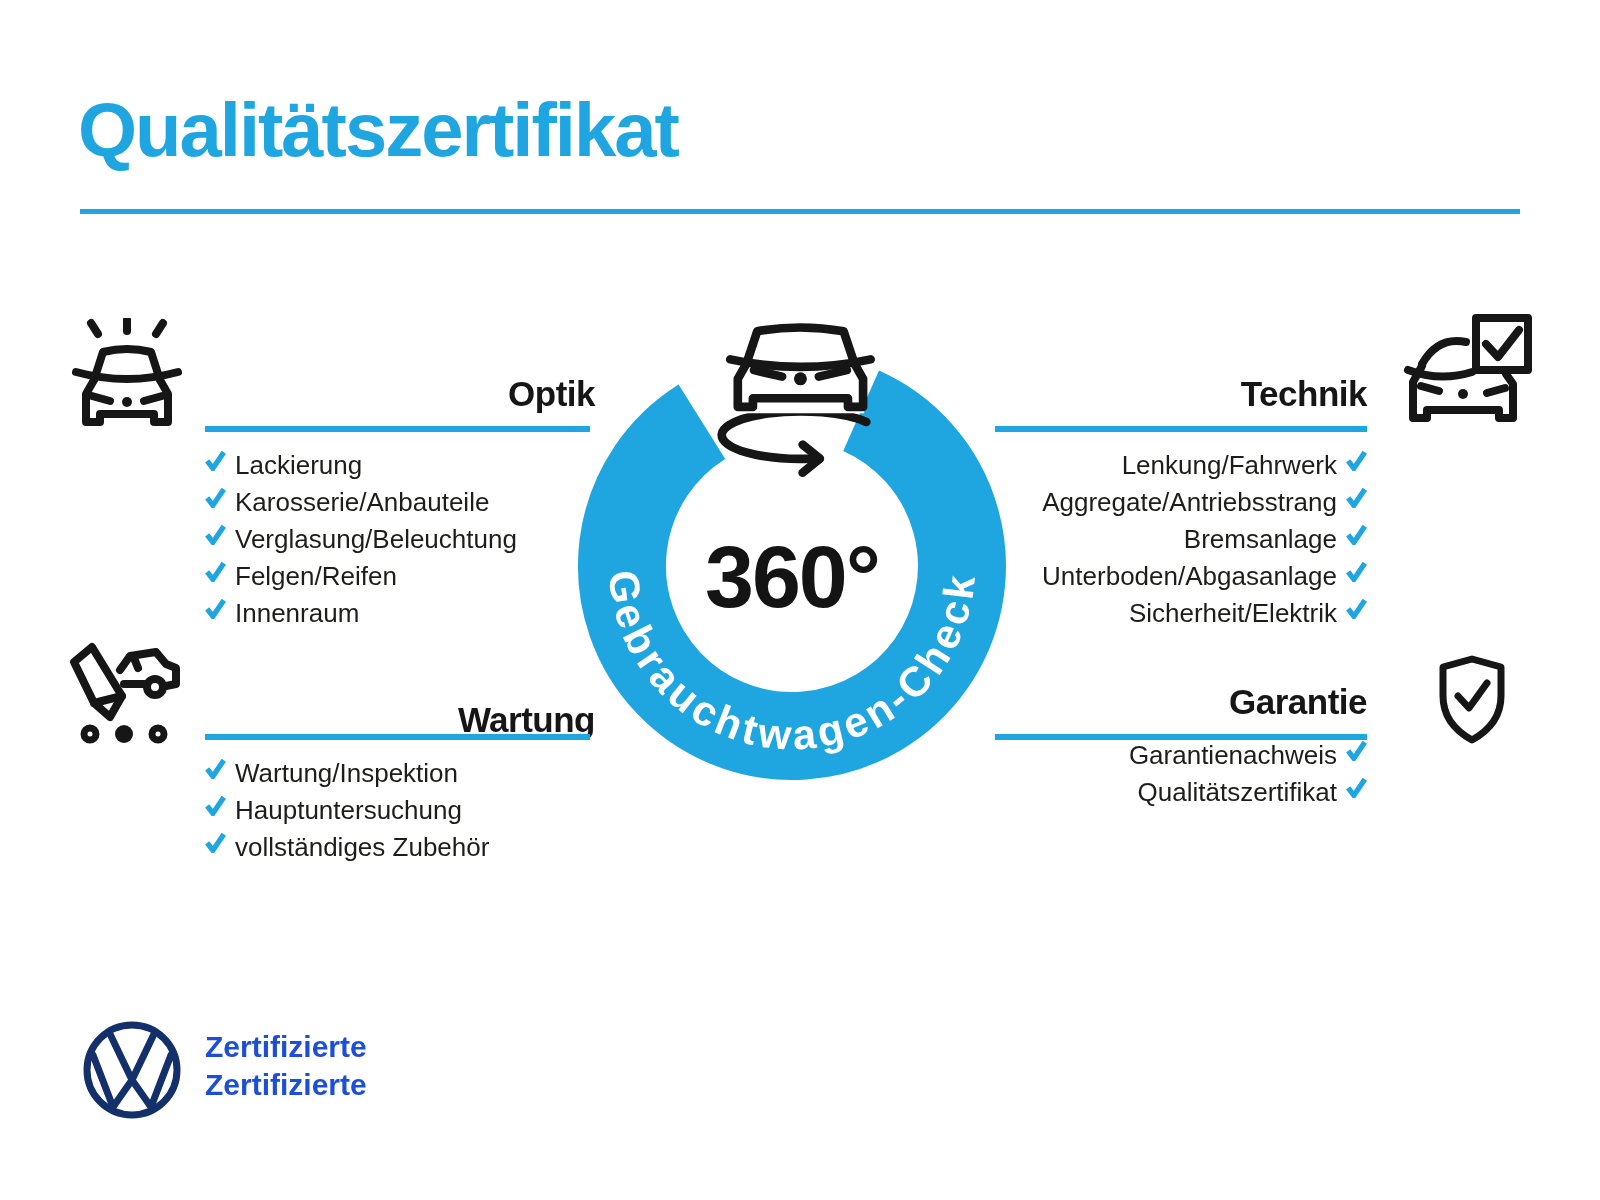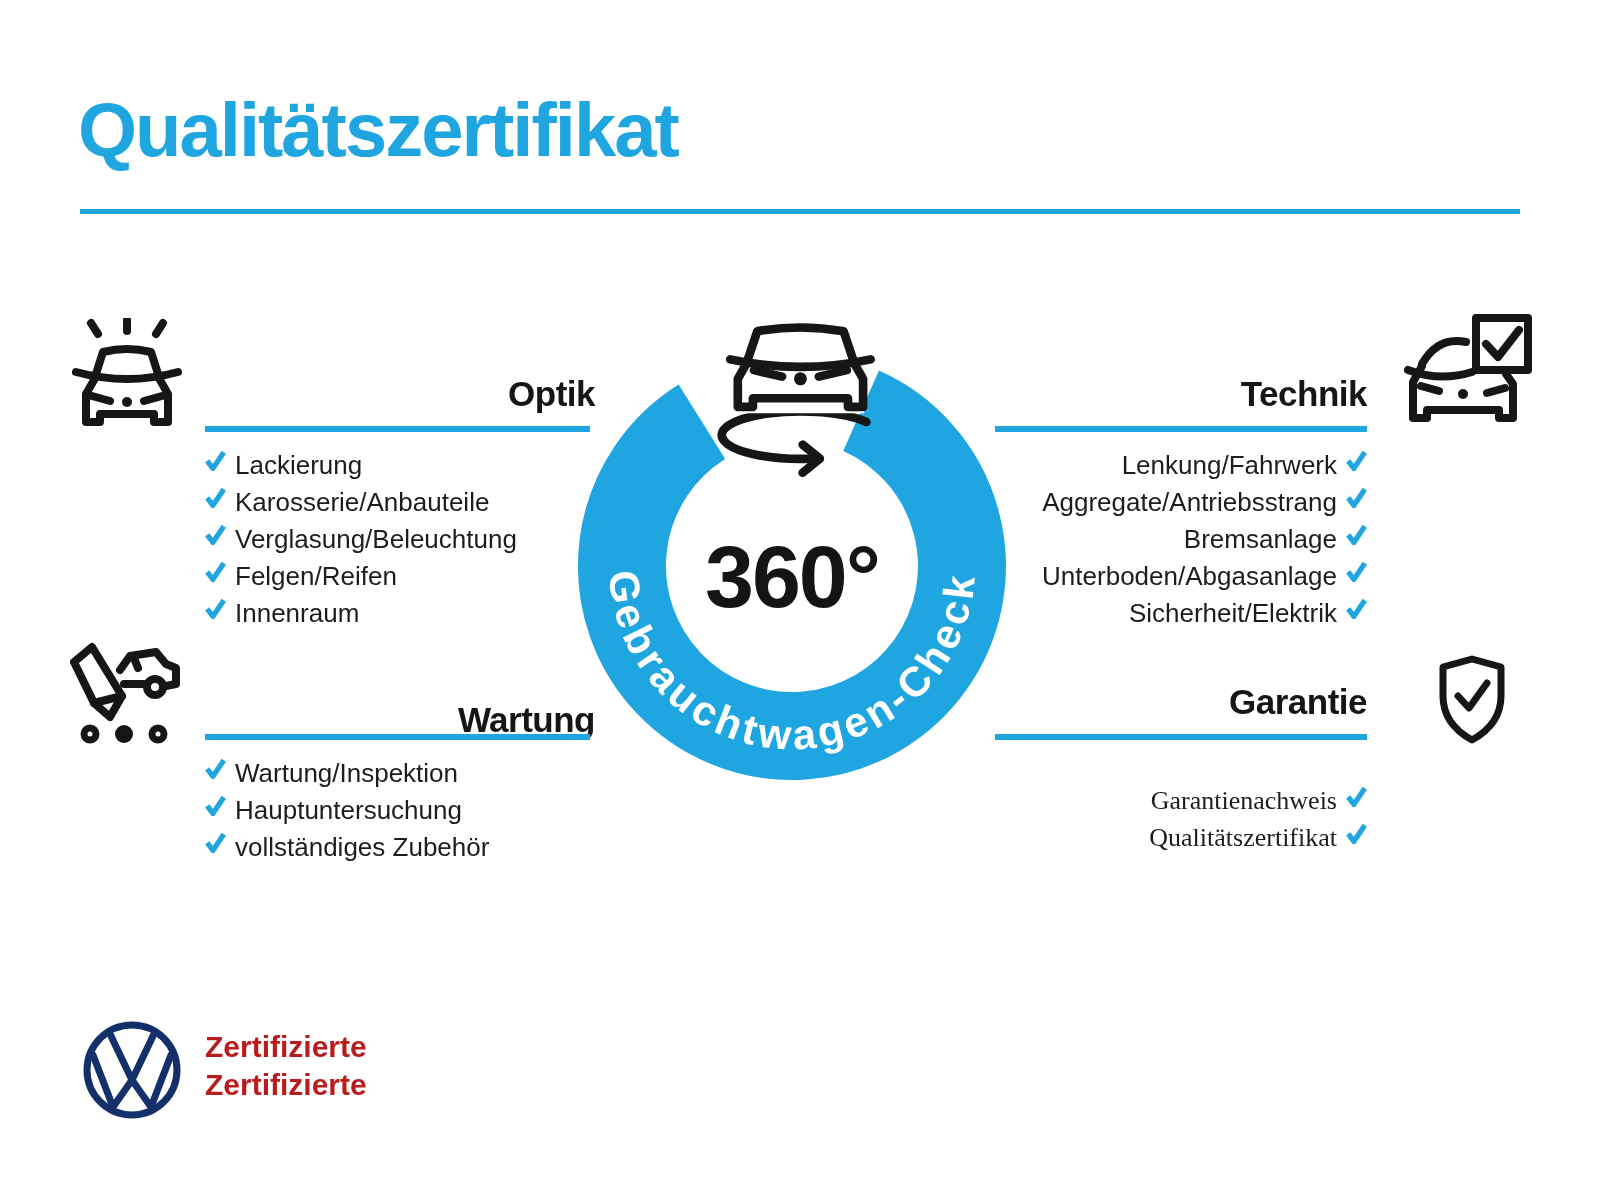--- a/index.html
+++ b/index.html
@@ -15,21 +15,21 @@
   .rule-l{left:205px;width:385px;}
   .rule-r{left:995px;width:372px;}
   ul.checklist{list-style:none;margin:0;padding:0;}
   ul.checklist li{height:37px;display:flex;gap:9px;
                   font-size:26px;color:#1d1d1b;white-space:nowrap;}
   .list-left{left:205px;}
   .list-right{left:900px;width:467px;}
   .list-right li{justify-content:flex-end;}
   .check{width:21px;height:21px;flex:0 0 auto;}
   .icon svg{display:block;}
-  .footer-brand{left:205px;top:1028px;font-size:30px;font-weight:700;line-height:38px;color:#b91c1c;}
+  .footer-brand{left:205px;top:1028px;font-size:30px;font-weight:700;line-height:38px;color:#1d4ed8;}
   svg text{font-family:"Liberation Sans",sans-serif;}
 </style>
 </head>
 <body>
 
 <div id="canvas">
 
   <div class="abs page-title">Qualitätszertifikat</div>
   <div class="abs top-rule"></div>
 
@@ -191,21 +191,21 @@
   </ul>
 
   <div class="abs icon" style="left:1436px;top:652px;">
     <svg width="72" height="94" viewBox="0 0 72 94" fill="none" stroke="#161616" stroke-width="7" stroke-linecap="round" stroke-linejoin="round">
       <path d="M7,15 L36,7 L65,15 L65,44 Q65,72 36,88 Q7,72 7,44 Z"></path>
       <path d="M22,44 L33,56 L51,31"></path>
     </svg>
   </div>
   <div class="abs heading h-right" style="top:682px;">Garantie</div>
   <div class="abs rule rule-r" style="top:734px;"></div>
-  <ul class="abs checklist list-right" style="top:786px;font-family:Liberation Serif, serif;">
+  <ul class="abs checklist list-right" style="top:740px;">
     <li>
       <span>Garantienachweis</span>
       <svg class="check" viewBox="0 0 24 24">
           <path d="M2.5,12.5 L9,21 L21.5,2.5" fill="none" stroke="#1FA6E0" stroke-width="6"></path>
         </svg>
       </li>
     <li>
       <span>Qualitätszertifikat</span>
       <svg class="check" viewBox="0 0 24 24">
           <path d="M2.5,12.5 L9,21 L21.5,2.5" fill="none" stroke="#1FA6E0" stroke-width="6"></path>

